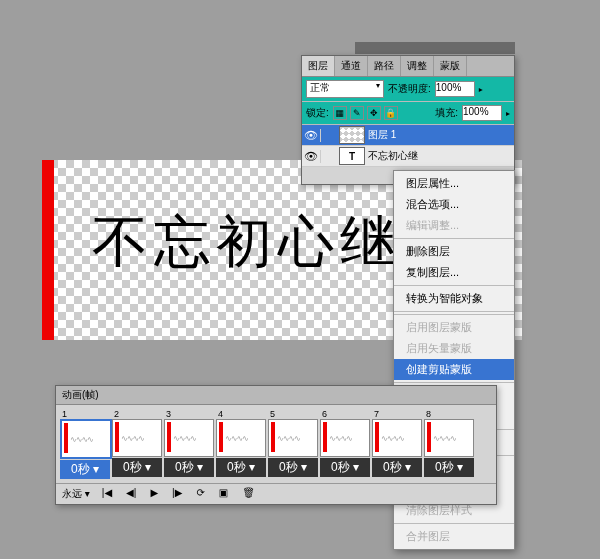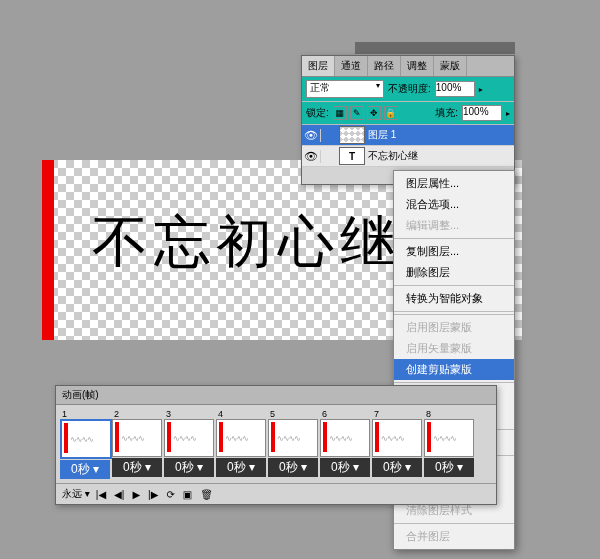--- a/index.html
+++ b/index.html
@@ -32,21 +32,21 @@
 .atab{background:#b8b8b8;padding:2px 6px;font-size:10px;border-bottom:1px solid #888}
 .aframes{display:flex;padding:4px;gap:2px;background:#d4d4d4}
 .afrm{width:50px;text-align:center}
 .afrm .n{font-size:9px;text-align:left;padding-left:2px}
 .afrm .fb{width:48px;height:36px;background:#fff;border:1px solid #888;position:relative;overflow:hidden}
 .afrm.sel .fb{border:2px solid #3874d1}
 .afrm .fb .rbar{position:absolute;left:2px;top:2px;width:4px;height:30px;background:#e00}
 .afrm .fb .wvy{position:absolute;left:8px;top:14px;font-size:8px;color:#999;letter-spacing:-1px}
 .afrm .tm{font-size:12px;background:#333;color:#fff;margin-top:1px;padding:1px 0}
 .afrm.sel .tm{background:#3874d1}
-.abot{display:flex;align-items:center;padding:3px 6px;gap:4px;border-top:1px solid #999;font-size:10px}
+.abot{display:flex;padding:3px 6px;gap:10px;border-top:1px solid #999;font-size:10px}
 .abot .pbtn{cursor:pointer;padding:0 2px}
 .tri{font-size:8px}
 .hdr{position:absolute;right:85px;top:42px;width:160px;height:12px;background:#6a6a6a}
 </style>
 </head>
 <body>
 
 <div class="canvas">
   <div class="redbar"></div>
   <div class="txt">不忘初心继</div>
@@ -106,22 +106,22 @@
     <span>▣</span>
     <span>🗑</span>
   </div>
 </div>
 
 <div class="ctx">
     <div class="citem">图层属性...</div>
     <div class="citem">混合选项...</div>
     <div class="citem dis">编辑调整...</div>
     <div class="csep"></div>
+    <div class="citem">删除图层</div>
     <div class="citem">复制图层...</div>
-    <div class="citem">删除图层</div>
     <div class="csep"></div>
     <div class="citem">转换为智能对象</div>
     <div class="csep"></div>
     <div class="csep"></div>
     <div class="citem dis">启用图层蒙版</div>
     <div class="citem dis">启用矢量蒙版</div>
     <div class="citem hl">创建剪贴蒙版</div>
     <div class="csep"></div>
     <div class="citem dis">链接图层</div>
     <div class="citem dis">选择链接图层</div>

